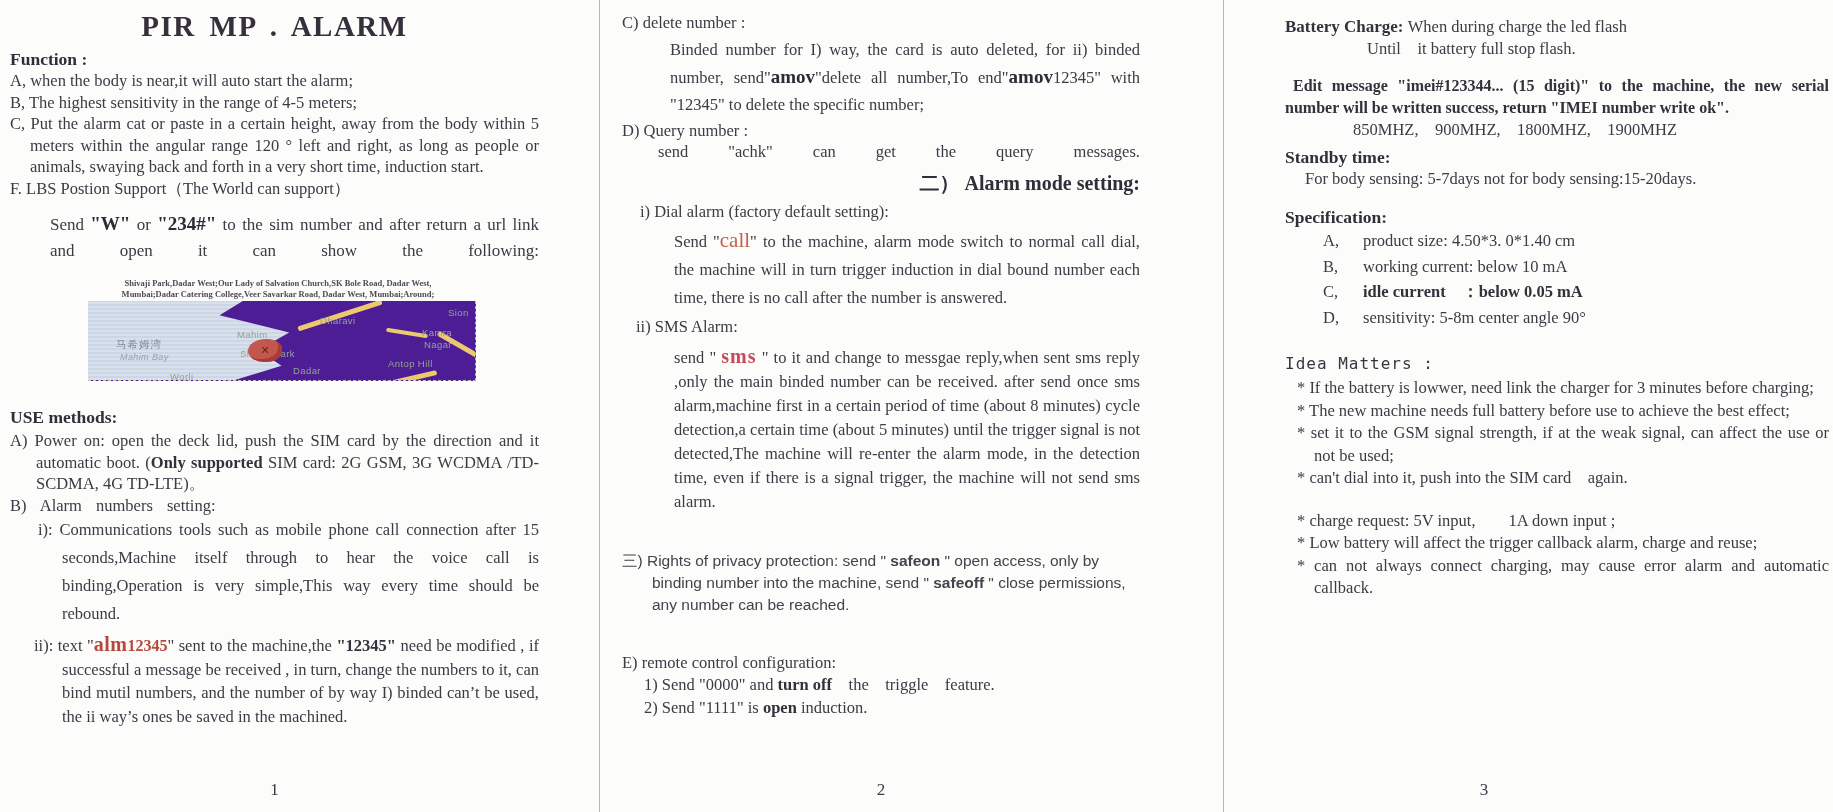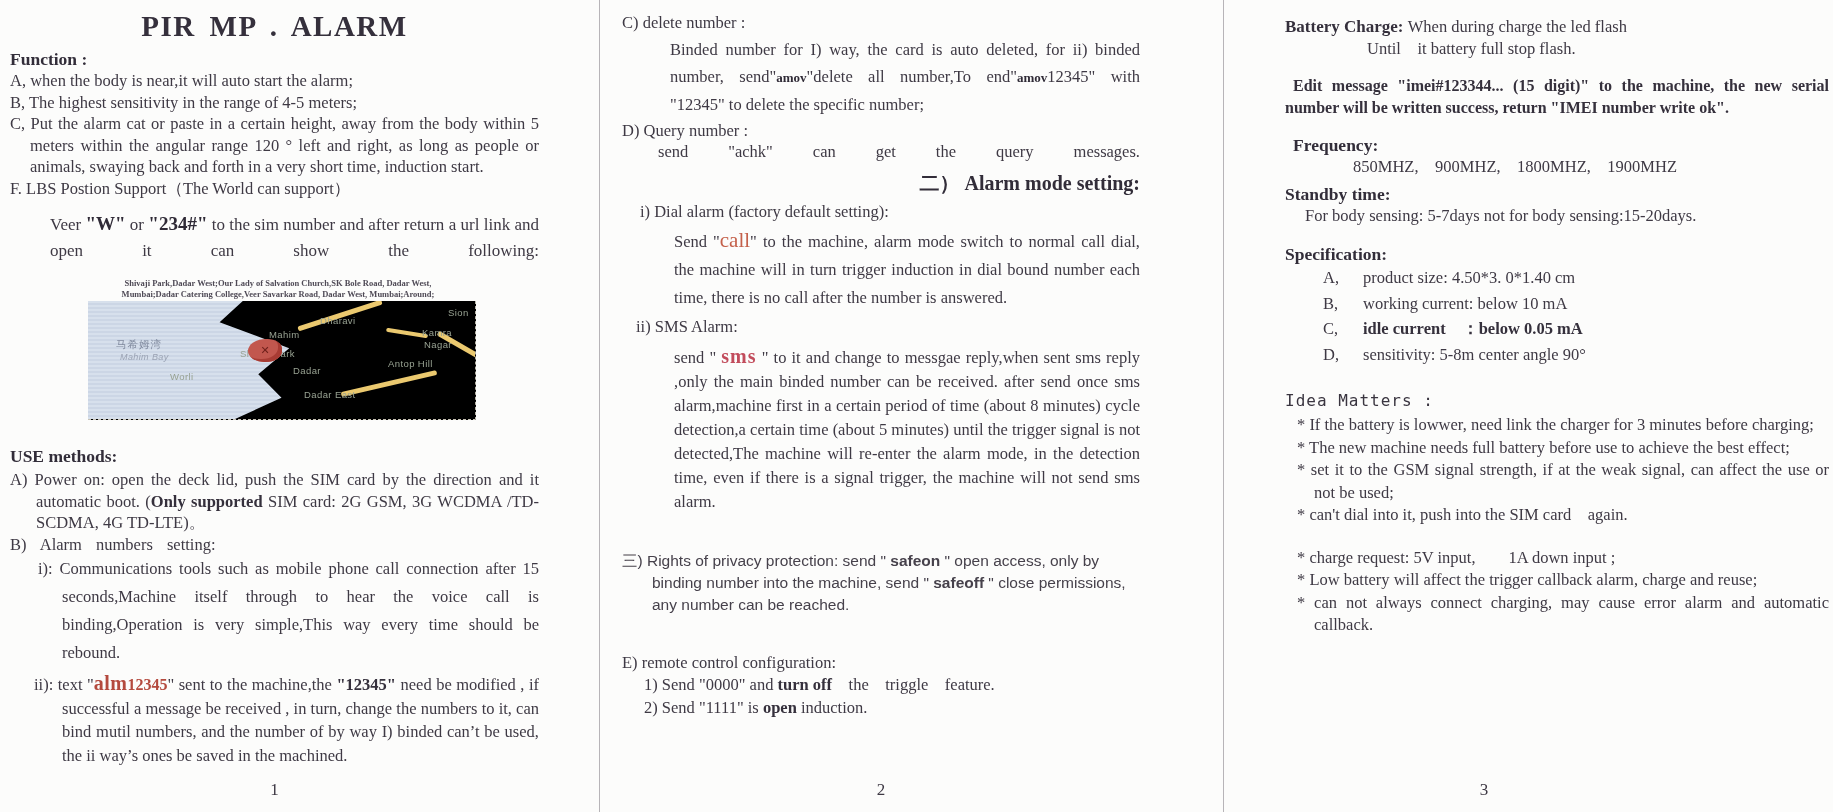--- a/index.html
+++ b/index.html
@@ -17,21 +17,21 @@
   .b { font-weight:bold; color:#35303c; }
   .hang20 { padding-left:20px; text-indent:-20px; }
   .hang26 { padding-left:26px; text-indent:-26px; }
   .ws { word-spacing:10px; }
 
   .send { margin:12px 0 8px 40px; font-size:17px; line-height:26px; text-align:justify; text-align-last:justify; }
   .bw { font-weight:bold; font-size:19px; color:#2f2a36; }
 
   .caption { margin:14px 0 2px 50px; width:436px; text-align:center; font-size:8.5px; line-height:10.5px; font-weight:bold; color:#4f4a56; }
 
-  .map { position:relative; margin:2px 13px 0 78px; width:388px; height:119px; background:#000000; overflow:hidden; border-right:1px dashed #bcb7ab; border-bottom:1px dashed #c8c3b6; }
+  .map { position:relative; margin:2px 13px 0 78px; width:388px; height:80px; background:#4c1d95; overflow:hidden; border-right:1px dashed #bcb7ab; border-bottom:1px dashed #c8c3b6; }
   .water { position:absolute; top:0; left:0; width:100%; height:100%;
            background:repeating-linear-gradient(0deg,#d7e0ec 0 2px,#ccd6e5 2px 4px);
            clip-path:polygon(0 0,40% 0,34% 18%,52% 40%,44% 62%,50% 82%,38% 100%,0 100%); }
   .road { position:absolute; background:#ebc96f; border-radius:2px; }
   #road1 { top:12px; left:208px; width:88px; height:5px; transform:rotate(-18deg); }
   #road2 { top:44px; left:346px; width:58px; height:5px; transform:rotate(30deg); }
   #road3 { top:80px; left:252px; width:98px; height:5px; transform:rotate(-13deg); }
   #road4 { top:30px; left:298px; width:42px; height:4px; transform:rotate(9deg); }
   .mlab { position:absolute; font-family:"Liberation Sans",sans-serif; font-size:9.5px; color:#98a292; letter-spacing:.4px; white-space:nowrap; }
   #lab-zh { color:#7f899d; font-size:10.5px; letter-spacing:1px; }
@@ -47,21 +47,21 @@
   .almnum { color:#b44a3e; font-weight:bold; font-size:16px; }
 
   .pagenum { position:absolute; bottom:12px; font-size:17px; text-align:center; }
   #pn1 { left:10px; right:60px; }
   #pn2 { left:46px; right:83px; }
   #pn3 { left:37px; right:150px; }
 
   
   .lh27 { line-height:27px; }
   .c-body { margin:2px 0 2px 48px; }
-  .amov { font-weight:bold; font-size:13px; color:#2f2a36; }
+  .amov { font-weight:bold; font-size:19px; color:#2f2a36; }
   .d-body { margin-left:36px; text-align-last:justify; }
   .mode-h { font-weight:bold; font-size:20px; color:#322d39; margin-top:7px;text-align:right; }
   .dial-h { margin-left:18px; margin-top:4px; }
   .call-body { margin:4px 0 4px 52px; line-height:28px; }
   .call { color:#c4604a; font-size:21px; }
   .sms-h { margin-left:14px; margin-top:2px; }
   .sms-body { margin:6px 0 0 52px; line-height:24px; }
   .sms { color:#c24c5c; font-weight:bold; font-size:20px; letter-spacing:1px; }
   .privacy { font-family:"Liberation Sans",sans-serif; font-size:15.5px; line-height:22px; margin-top:36px; padding-left:30px; text-indent:-30px; color:#46414b; }
   .sfb { font-weight:bold; }
@@ -86,36 +86,36 @@
 <body>
 
 <div class="page" id="p1">
   <div class="title">PIR MP . ALARM</div>
   <div class="h">Function :</div>
   <p class="t">A, when the body is near,it will auto start the alarm;</p>
   <p class="t">B, The highest sensitivity in the range of 4-5 meters;</p>
   <p class="t hang20">C, Put the alarm cat or paste in a certain height, away from the body within 5 meters within the angular range 120 ° left and right, as long as people or animals, swaying back and forth in a very short time, induction start.</p>
   <p class="t">F. LBS Postion Support（The World can support）</p>
 
-  <p class="send"><span>Veer </span><span class="bw">"W"</span><span> or </span><span class="bw">"234#"</span><span> to the sim number and after return a url link and open it can show the following:</span></p>
+  <p class="send"><span>Send </span><span class="bw">"W"</span><span> or </span><span class="bw">"234#"</span><span> to the sim number and after return a url link and open it can show the following:</span></p>
 
   <div class="caption">
     <div>Shivaji Park,Dadar West;Our Lady of Salvation Church,SK Bole Road, Dadar West,</div>
     <div>Mumbai;Dadar Catering College,Veer Savarkar Road, Dadar West, Mumbai;Around;</div>
   </div>
 
   <div class="map">
     <div class="water"></div>
     <div class="road" id="road1"></div>
     <div class="road" id="road2"></div>
     <div class="road" id="road3"></div>
     <div class="road" id="road4"></div>
     <span class="mlab" style="left:232px;top:14px;">Dharavi</span>
     <span class="mlab" style="left:360px;top:6px;">Sion</span>
-    <span class="mlab" style="left:154px;top:28px;padding-left:27px;">Mahim</span>
+    <span class="mlab" style="left:122px;top:28px;padding-left:27px;">Mahim</span>
     <span class="mlab" style="left:334px;top:26px;">Kamra</span>
     <span class="mlab" style="left:336px;top:38px;">Nagar</span>
     <span class="mlab" id="lab-zh" style="left:28px;top:37px;">马希姆湾</span>
     <span class="mlab" id="lab-bay" style="left:32px;top:51px;">Mahim Bay</span>
     <span class="mlab" style="left:152px;top:47px;">Shivaji Park</span>
     <span class="mlab" style="left:205px;top:64px;">Dadar</span>
     <span class="mlab" style="left:300px;top:57px;">Antop Hill</span>
     <span class="mlab" style="left:82px;top:70px;">Worli</span>
     <span class="mlab" style="left:196px;top:88px;padding-left:20px;">Dadar East</span>
     <div class="marker"></div>
@@ -150,21 +150,20 @@
 
   <div class="pagenum" id="pn2">2</div>
 </div>
 
 <div class="page" id="p3">
   <p class="t"><span class="b" style="font-size:17px;">Battery Charge: </span><span>When during charge the led flash</span></p>
   <p class="t battery-line2">Until it battery full stop flash.</p>
 
   <p class="edit-msg">Edit message "imei#123344... (15 digit)" to the machine, the new serial number will be written success, return "IMEI number write ok".</p>
 
-  <p class="h freq-h">Frequency:</p>
   <p class="t freq-v">850MHZ, 900MHZ, 1800MHZ, 1900MHZ</p>
   <p class="h">Standby time:</p>
   <p class="t standby-body">For body sensing: 5-7days not for body sensing:15-20days.</p>
 
   <p class="h spec-h">Specification:</p>
   <div class="specrow">
       <span class="specm">A,</span>
       <span>product size: 4.50*3. 0*1.40 cm</span>
     </div>
   <div class="specrow">

